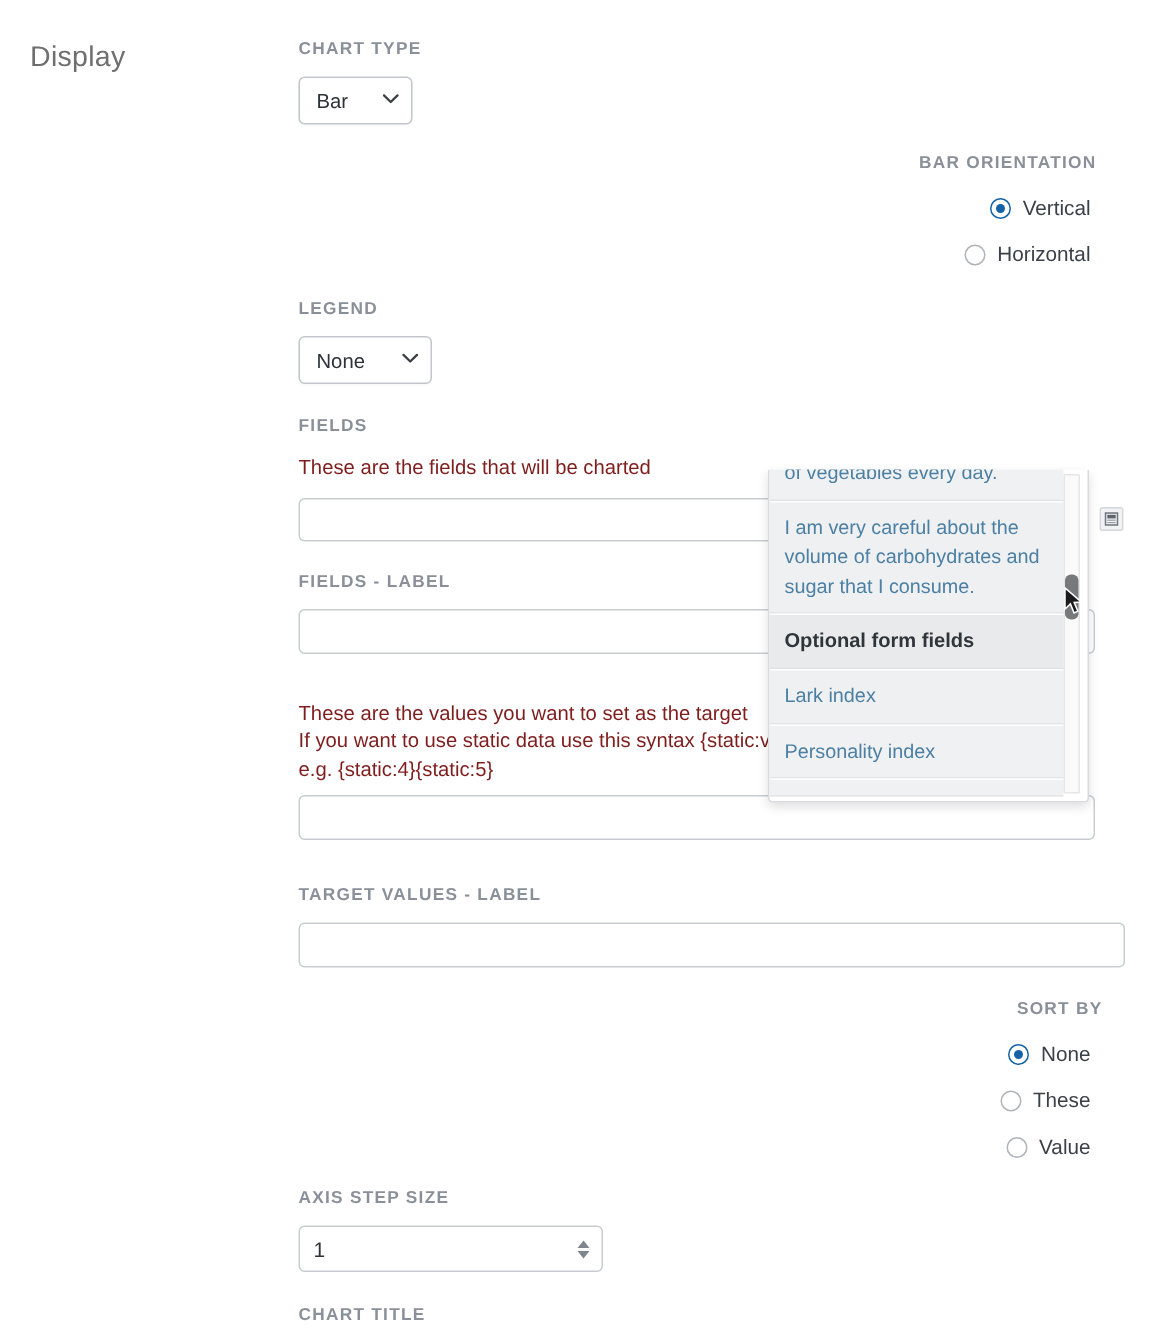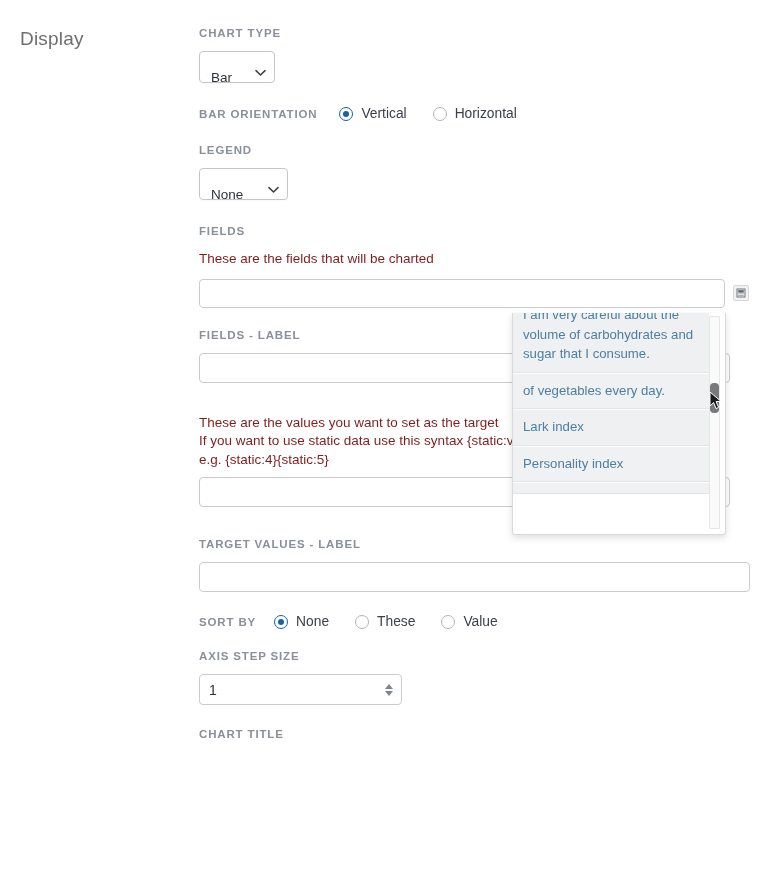--- a/index.html
+++ b/index.html
@@ -47,27 +47,27 @@
   .helper {
     font-size: 13.5px;
     color: #7f1d1d;
     line-height: 18.5px;
     font-weight: 400;
   }
 
   
   .select-box {
     display: inline-flex;
-    align-items: flex-start;
+    align-items: center;
     justify-content: space-between;
     height: 32px;
     border: 1px solid #c2c6cb;
     border-radius: 4px;
     background: #fff;
-    padding: 18px 9px 0 11px;
+    padding: 1px 9px 0 11px;
     font-size: 13.5px;
     color: #2d3338;
     min-width: 76px;
     box-shadow: 0 1px 1px rgba(0,0,0,0.02);
   }
   .select-box .caret {
     margin-left: 14px;
     width: 10px; height: 10px;
     display: inline-block;
     position: relative;
@@ -121,24 +121,25 @@
     width: 0; height: 0;
     border-left: 4px solid transparent;
     border-right: 4px solid transparent;
   }
   .spinner i.up   { border-bottom: 5px solid #7e858c; }
   .spinner i.down { border-top: 5px solid #7e858c; }
 
   
   .radio-row {
     display: flex;
-    align-items: center;
-    gap: 4px;
+    align-items: flex-end;
+    gap: 16px;
     font-size: 13.5px;
     color: #3d4349;
+    flex-direction: column;
   }
   .radio-row .inline-label {
     font-size: 11.5px;
     font-weight: 700;
     letter-spacing: .85px;
     color: #8a9099;
     text-transform: uppercase;
     margin-right: 18px;
   }
   .radio-opt {
@@ -383,22 +384,23 @@
 
     <div class="field" style="margin-top:22px">
       <div class="label">CHART TITLE</div>
     </div>
 
   </div>
 
   <div class="dropdown">
     <div class="dd-scroll">
       <div class="dd-inner">
+        <div class="dd-item">of vegetables every day.</div>
         <div class="dd-item alt">I am very careful about the volume of carbohydrates and sugar that I consume.</div>
-        <div class="dd-item">of vegetables every day.</div>
+        <div class="dd-group">Optional form fields</div>
         <div class="dd-item alt">Lark index</div>
         <div class="dd-item">Personality index</div>
         <div class="dd-item" style="height:12px;padding:0"></div>
       </div>
     </div>
     <div class="dd-sb-track"></div>
     <div class="dd-sb-thumb"></div>
   </div>
 
   <div class="cursor-arrow">

